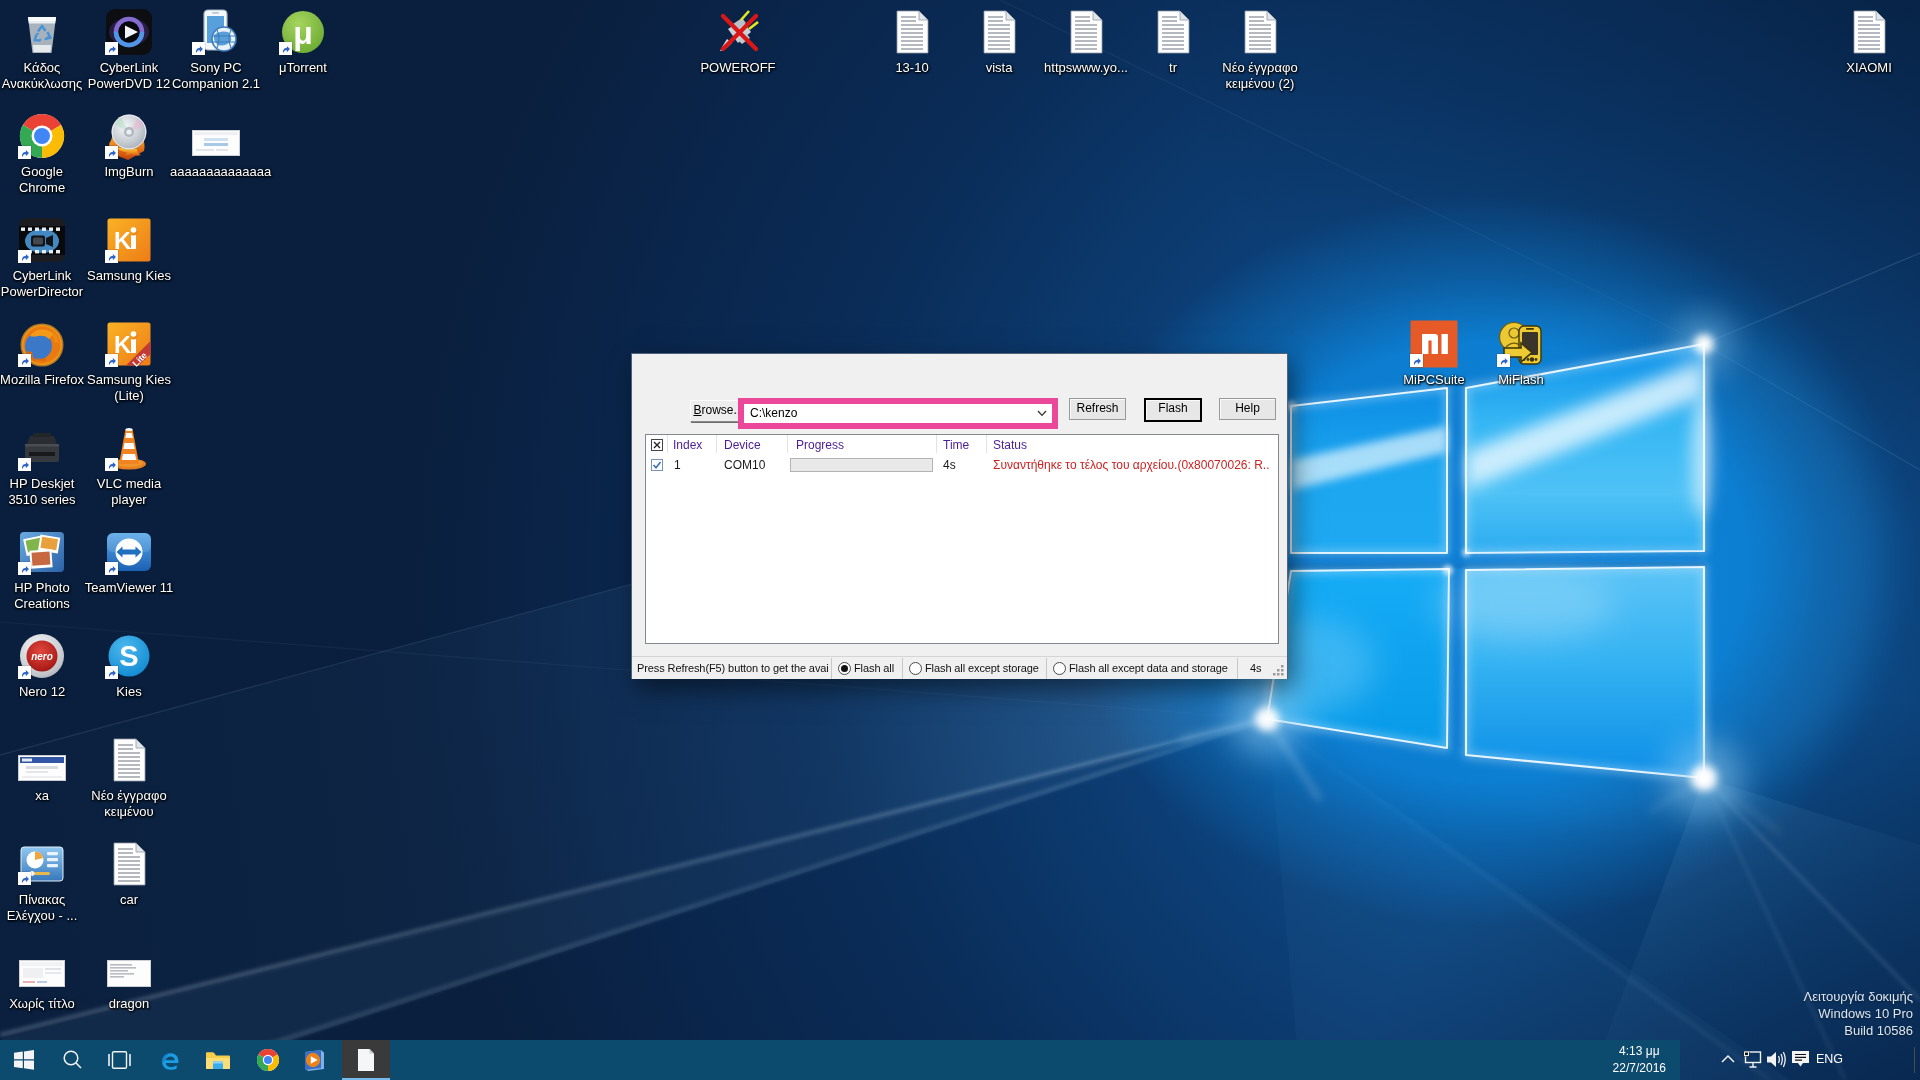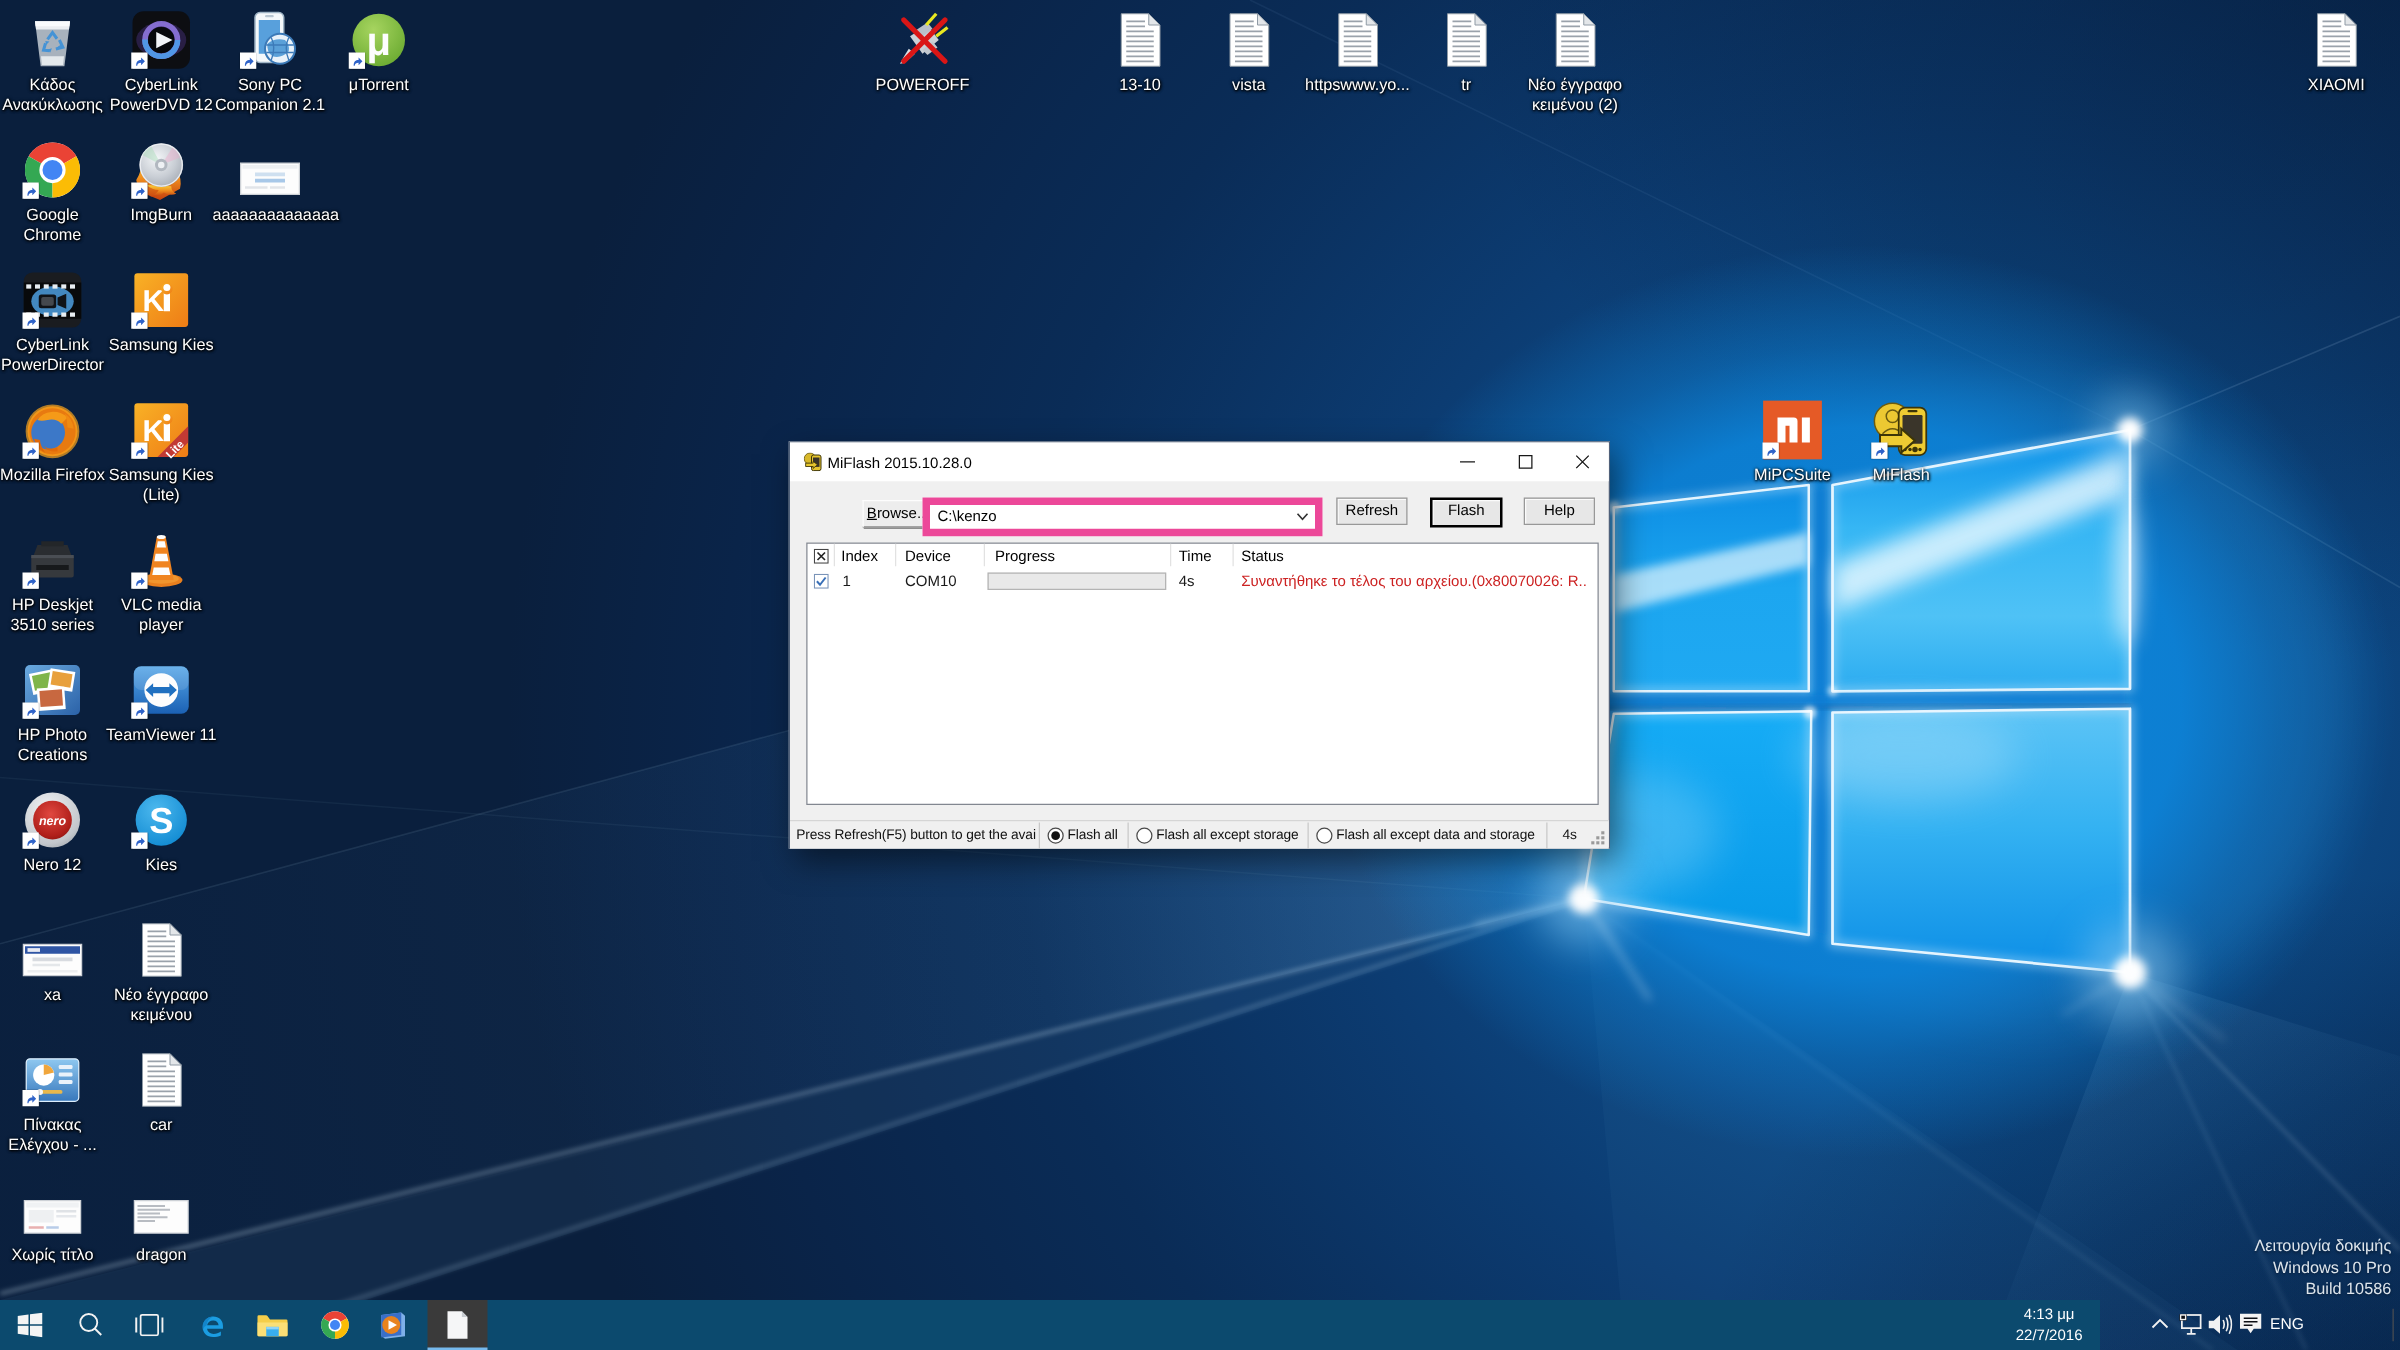--- a/index.html
+++ b/index.html
@@ -28,21 +28,21 @@
 #ttl .txt{position:absolute;left:30px;top:9px;font-size:12px;color:#000;}
 .cap{position:absolute;top:0;width:46px;height:31px;}
 .btn{position:absolute;height:20px;background:#ededed;border:1px solid #8a8a8a;
 border-top-color:#fdfdfd;border-left-color:#fdfdfd;box-shadow:1px 1px 0 #6e6e6e;
 font-size:12px;text-align:center;line-height:18px;margin-left:45px;}
 .btn2{position:absolute;height:20px;background:#e7e7e7;border:1px solid #989898;
 font-size:12px;text-align:center;line-height:18px;box-shadow:inset 1px 1px 0 #fbfbfb;}
 #tbl{position:absolute;left:13px;top:80px;width:632px;height:208px;background:#fff;
 border:1px solid #828790;}
 .hsep{position:absolute;top:0;width:1px;height:18px;background:#e2e2e2;}
-.htx{position:absolute;top:3px;font-size:12px;color:#000000;}
+.htx{position:absolute;top:3px;font-size:12px;color:#4c1d95;}
 .rtx{position:absolute;top:23px;font-size:12px;color:#1a1a1a;}
 #sbar{position:absolute;left:0px;top:302px;width:655px;height:22px;background:#f0f0f0;
 border-top:1px solid #d5d5d5;}
 .ssep{position:absolute;top:1px;width:1px;height:21px;background:#c8c8c8;}
 .stx{position:absolute;top:5px;font-size:11px;color:#111;white-space:nowrap;letter-spacing:-0.1px;}
 .radio{position:absolute;top:5px;width:11px;height:11px;border:1px solid #4a4a4a;
 border-radius:50%;background:#fff;}
 .radio.on:after{content:"";position:absolute;left:2px;top:2px;width:7px;height:7px;
 border-radius:50%;background:#111;}
 </style>
@@ -730,38 +730,20 @@
         </svg>
 <div class="sc">
           <svg width="12" height="12" viewBox="0 0 14 14">
             <use href="#scar"></use>
           </svg>
         </div>
 </div>
       <div class="lbl">MiFlash</div>
     </div>
 <div id="win">
-<div id="ttl">
-<svg style="position:absolute;left:11px;top:8px" width="15" height="15" viewBox="0 0 15 15">
-<circle cx="5" cy="5" r="4.6" fill="#d8b82a" stroke="#6b5b10" stroke-width="0.7"></circle>
-<rect x="6.2" y="2" width="7.6" height="12.5" rx="1.6" fill="#e5c52e" stroke="#3d3508" stroke-width="0.8"></rect>
-<rect x="7.4" y="4" width="5.2" height="7.5" fill="#38332a"></rect>
-<path d="M1.5 8.5 L7.5 8.5 L7.5 7 L11 9.8 L7.5 12.7 L7.5 11.2 L1.5 11.2 Z" fill="#e5c52e" stroke="#3d3508" stroke-width="0.7"></path>
-        </svg>
-<div class="txt">MiFlash 2015.10.28.0</div>
-<div class="cap" style="left:519px"><svg width="46" height="31">
-            <path d="M17 15.5 h12" stroke="#181818" stroke-width="1"></path>
-          </svg></div>
-<div class="cap" style="left:565px"><svg width="46" height="31">
-            <rect x="18.5" y="10.5" width="10" height="10" fill="none" stroke="#181818" stroke-width="1"></rect>
-          </svg></div>
-<div class="cap" style="left:611px"><svg width="46" height="31">
-            <path d="M18 10.5 L28 20.5 M28 10.5 L18 20.5" stroke="#181818" stroke-width="1.1"></path>
-          </svg></div>
-</div>
 <div class="btn" style="left:13px;top:46px;width:55px;"><u>B</u>rowse...</div>
 <div class="btn" style="left:71px;top:46px;width:14px;"><svg width="9" height="6" style="margin-top:6px">
           <path d="M0 0 L8 0 L4 5 Z" fill="#333"></path>
         </svg></div>
 <div style="position:absolute;left:106px;top:44px;width:308px;height:19px;background:#fff;border:6px solid #ec4899;">
 <div style="position:absolute;left:6px;top:2px;font-size:12px;">C:\kenzo</div>
 <svg style="position:absolute;right:5px;top:6px" width="10" height="7">
           <path d="M1 1 L5 5.4 L9 1" fill="none" stroke="#333" stroke-width="1.3"></path>
         </svg>
 </div>

